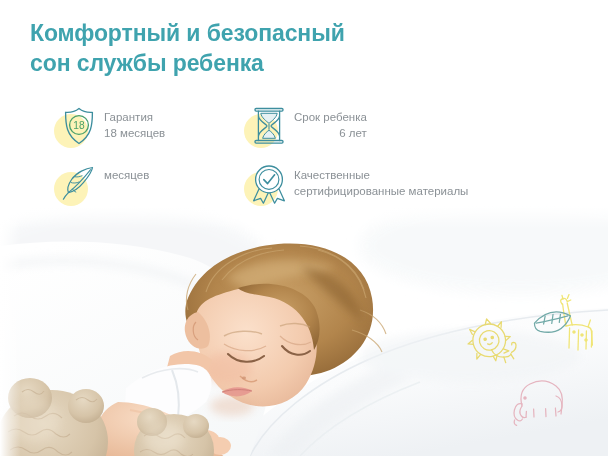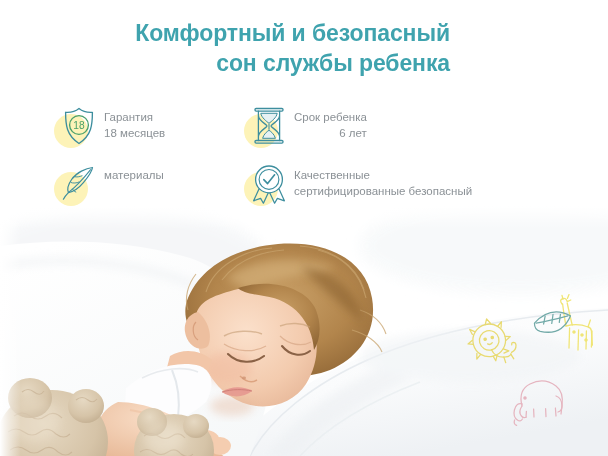--- a/index.html
+++ b/index.html
@@ -24,21 +24,21 @@
   #headline {
     position:absolute;
     left:30px; top:18px;
     width:420px;
     color:#3fa3ae;
     font-weight:bold;
     font-size:23px;
     line-height:30px;
     letter-spacing:-0.1px;
   }
-  #headline .line { display:block; white-space:nowrap;text-align:right; }
+  #headline .line { display:block; white-space:nowrap; }
 
   
   #features {
     position:absolute;
     left:56px; top:104px;
     width:500px;
     display:grid;
     grid-template-columns:190px 250px;
     grid-auto-rows:58px;
     column-gap:0px;
@@ -135,38 +135,38 @@
         <svg viewBox="0 0 46 46" width="46" height="46" aria-hidden="true">
           <path d="M36.5 6.5 C30 7.2 20.5 11.5 15.6 18.5 C12 23.7 11.2 28.6 12.4 31.6 C16 30.9 22.4 27.6 27.4 21.6 C33 14.9 36.1 9.6 36.5 6.5 Z" fill="none" stroke="#3d8e9e" stroke-width="1.25" stroke-linejoin="round"></path>
           <path d="M12.6 31.4 C17.6 27.4 27.4 17.6 34.8 8.3" fill="none" stroke="#3d8e9e" stroke-width="1.05"></path>
           <path d="M18.2 15.6 C20.6 16.2 23.6 16 26.4 14.6" fill="none" stroke="#3d8e9e" stroke-width="0.95"></path>
           <path d="M14.6 21.4 C17.2 22.4 20.6 22.2 23.4 20.8" fill="none" stroke="#3d8e9e" stroke-width="0.95"></path>
           <path d="M12.4 31.6 C10.6 33.4 8.8 35.6 7.4 38.2" fill="none" stroke="#3d8e9e" stroke-width="1.25" stroke-linecap="round"></path>
           <path d="M16.4 27.8 C17.4 29.4 18.4 30.4 20.2 31.2" fill="none" stroke="#3d8e9e" stroke-width="0.95"></path>
         </svg>
       </span>
       <span class="feat-text">
-        <span class="t2">материалы</span>
+        <span class="t2">месяцев</span>
       </span>
     </div>
 
     <div class="feature">
       <span class="feat-icon">
         <span class="blob"></span>
         <svg viewBox="0 0 46 46" width="46" height="46" aria-hidden="true">
           <path d="M13.2 27.5 L7.6 39.8 L14.6 37.4 L17.4 42.2 L22.4 31.6 Z" fill="none" stroke="#3d8e9e" stroke-width="1.25" stroke-linejoin="round"></path>
           <path d="M32.8 27.5 L38.4 39.8 L31.4 37.4 L28.6 42.2 L23.6 31.6 Z" fill="none" stroke="#3d8e9e" stroke-width="1.25" stroke-linejoin="round"></path>
           <circle cx="23" cy="18.4" r="13.4" fill="#ffffff" stroke="#3d8e9e" stroke-width="1.3"></circle>
           <circle cx="23" cy="18.4" r="9.9" fill="none" stroke="#3d8e9e" stroke-width="1.15"></circle>
           <path d="M17.8 18.6 L21.6 22.6 L28.6 13.8" fill="none" stroke="#3d8e9e" stroke-width="1.6" stroke-linecap="round" stroke-linejoin="round"></path>
         </svg>
       </span>
       <span class="feat-text">
         <span class="t1">Качественные</span>
-        <span class="t2">сертифицированные безопасный</span>
+        <span class="t2">сертифицированные материалы</span>
       </span>
     </div>
   </div>
 
   <div id="photo">
 
     <svg viewBox="0 0 608 250" width="608" height="250" aria-hidden="true">
       <defs>
         <linearGradient id="topFade" x1="0" y1="0" x2="0" y2="1">
           <stop offset="0" stop-color="#ffffff" stop-opacity="1"></stop>

